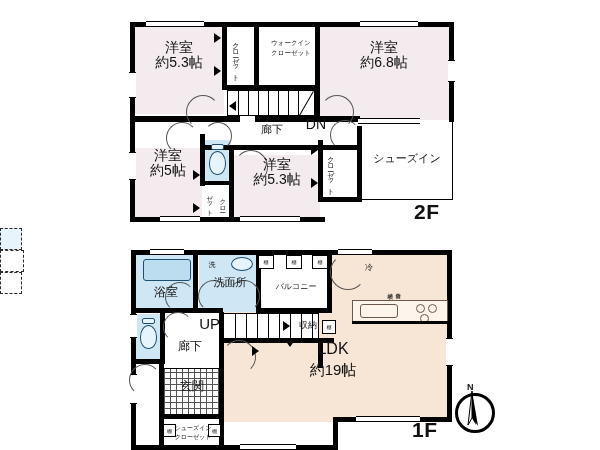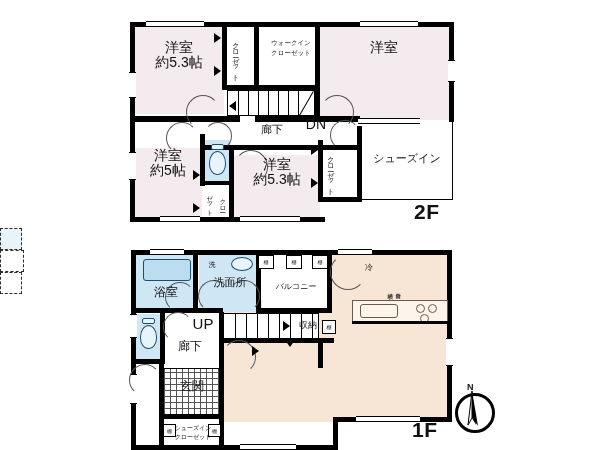--- a/index.html
+++ b/index.html
@@ -144,20 +144,21 @@
     <div class="tri tri-r" style="left:193px;top:203px;"></div>
     <div class="tri tri-r" style="left:193px;top:170px;"></div>
 
     <div class="lbl" style="left:141px;top:40px;width:76px;font-size:14px;">
       <div>洋室</div>
       <div style="font-size:14px;">約5.3帖</div>
     </div>
 
     <div class="lbl" style="left:344px;top:40px;width:80px;font-size:14px;">
       <div>洋室</div>
+      <div>約6.8帖</div>
     </div>
 
     <div class="lbl" style="left:136px;top:148px;width:64px;font-size:14px;">
       <div>洋室</div>
       <div>約5帖</div>
     </div>
 
     <div class="lbl" style="left:238px;top:157px;width:78px;font-size:14px;">
       <div>洋室</div>
       <div>約5.3帖</div>
@@ -285,32 +286,36 @@
     <div class="arc arc-tl" style="left:163px;top:84px;width:30px;height:30px;"></div>
     <div class="arc arc-tr" style="left:222px;top:112px;width:34px;height:34px;"></div>
     <div class="arc arc-tl" style="left:129px;top:136px;width:32px;height:32px;"></div>
     <div class="tri tri-d" style="left:285px;top:112px;"></div>
     <div class="tri tri-r" style="left:252px;top:118px;"></div>
 
     <div class="lbl" style="left:142px;top:58px;width:48px;font-size:12px;">浴室</div>
     <div class="lbl" style="left:203px;top:33px;width:18px;font-size:7px;">洗</div>
     <div class="lbl" style="left:206px;top:49px;width:48px;font-size:11px;">洗面所</div>
     <div class="lbl" style="left:264px;top:55px;width:64px;font-size:8px;">バルコニー</div>
-    <div class="lbl" style="left:186px;top:88px;width:34px;font-size:15px;font-weight:500;">UP</div>
+    <div class="lbl" style="left:186px;top:88px;width:34px;font-size:15px;font-weight:500;text-align:right;">UP</div>
     <div class="lbl" style="left:294px;top:93px;width:28px;font-size:9px;">収納</div>
     <div class="lbl" style="left:168px;top:112px;width:44px;font-size:12px;">廊下</div>
     <div class="lbl" style="left:168px;top:152px;width:48px;font-size:12px;background:transparent;">玄関</div>
     <div class="lbl" style="left:168px;top:196px;width:50px;font-size:6px;line-height:1.5;">
       <div>シューズイン</div>
       <div>クローゼット</div>
     </div>
     <div class="lbl" style="left:361px;top:36px;width:16px;font-size:8px;">冷</div>
     <div class="vlbl" style="left:395px;top:52px;height:18px;font-size:5.5px;">食器</div>
     <div class="vlbl" style="left:387px;top:52px;height:18px;font-size:5.5px;">収納</div>
 
+    <div class="lbl" style="left:288px;top:110px;width:90px;font-size:16px;line-height:1.35;">
+      <div>LDK</div>
+      <div style="font-size:15px;">約19帖</div>
+    </div>
 
     <div class="floor-tag" style="left:412px;top:190px;">1F</div>
 
     <div class="compass" style="left:455px;top:157px;width:40px;height:48px;">
       <div class="ring"></div>
       <div class="n">N</div>
       <svg width="40" height="48" viewBox="0 0 40 48" style="position:absolute;left:0;top:0;">
         <polygon points="17,6 21,40 17,33" fill="#000"></polygon>
         <polygon points="17,6 13,40 17,33" fill="#fff" stroke="#000" stroke-width="1"></polygon>
         <polygon points="17,6 23,41 17,32" fill="#000"></polygon>

